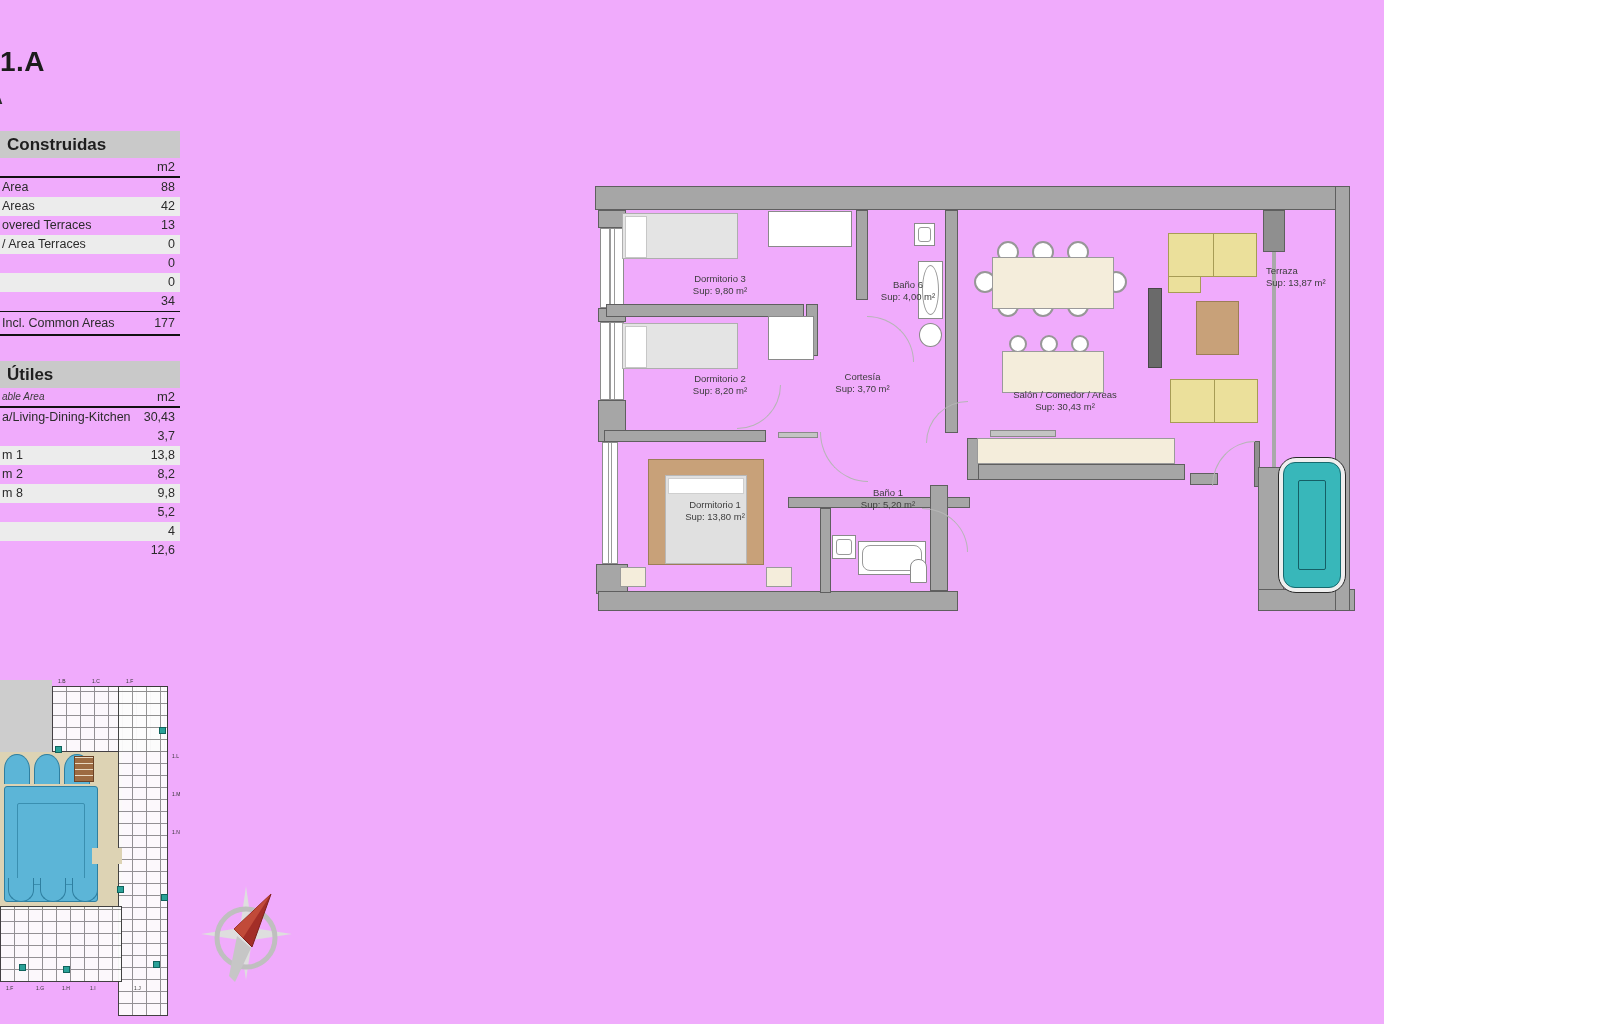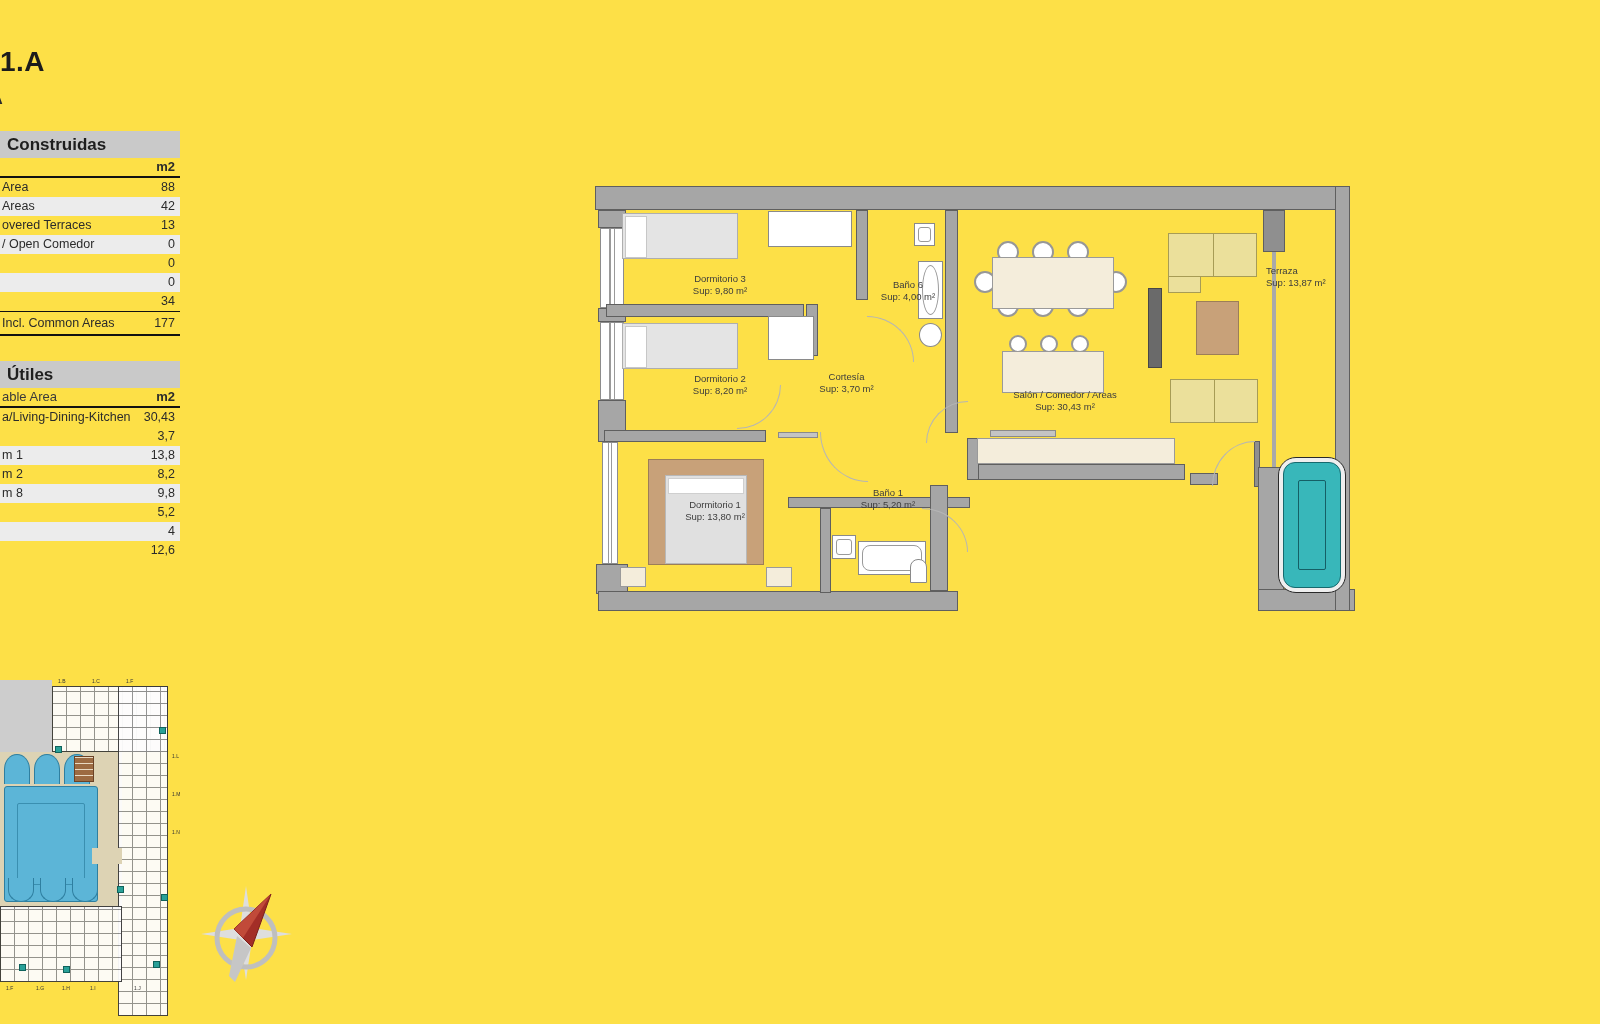--- a/index.html
+++ b/index.html
@@ -1,32 +1,32 @@
 <!DOCTYPE html>
 <html><head>
 <meta charset="utf-8">
 <style>
   html,body{margin:0;padding:0;background:#ffffff;}
-  .page{position:relative;width:1600px;height:1024px;background:#fde047;overflow:hidden;
+  .page{position:relative;width:1384px;height:1024px;background:#f0abfc;overflow:hidden;
         font-family:"Liberation Sans", sans-serif;color:#222;}
   .abs{position:absolute;box-sizing:border-box;}
 
   
   .title{left:0;top:46px;font-size:28px;font-weight:bold;color:#1c1c1c;letter-spacing:.5px;}
   .title-frag{left:0;top:84px;width:9px;height:24px;overflow:hidden;}
   .title-frag span{display:inline-block;margin-left:-13px;font-size:22px;font-weight:bold;color:#2a2a2a;}
 
   
   .tbl{left:-148px;width:328px;font-size:12.5px;color:#2b2b2b;}
   .tbl .band{height:27px;background:#c9c9c9;line-height:27px;padding-left:155px;
              font-size:17px;font-weight:bold;color:#1e1e1e;}
   .tbl .unit-row{height:18px;line-height:18px;border-bottom:2px solid #111;
                  display:flex;justify-content:space-between;padding:0 5px 0 150px;}
-  .tbl .unit-row .unit{font-weight:bold;font-size:13px;margin-left:auto;}
-  .tbl .unit-row .sub{font-size:13px;color:#3a3a3a;}
+  .tbl .unit-row .unit{font-weight:normal;font-size:13px;margin-left:auto;}
+  .tbl .unit-row .sub{font-style:italic;font-size:10px;color:#3a3a3a;}
   .trow{height:19px;line-height:19px;display:flex;justify-content:space-between;
         padding:0 5px 0 150px;}
   .trow .lbl{white-space:nowrap;text-align:right;}
   .trow .val{margin-left:auto;}
   .built-body .trow:nth-child(even){background:#ececec;}
   .usable-body .trow:nth-child(2n+3){background:#ececec;}
   .trow.total{height:22px;line-height:22px;border-top:1.5px solid #111;border-bottom:2.5px solid #111;}
 
   
   .plan{left:590px;top:183px;width:770px;height:432px;}
@@ -101,21 +101,21 @@
         </div>
       <div class="trow">
           <span class="lbl">Areas</span>
           <span class="val">42</span>
         </div>
       <div class="trow">
           <span class="lbl">overed Terraces</span>
           <span class="val">13</span>
         </div>
       <div class="trow">
-          <span class="lbl">/ Open Comedor</span>
+          <span class="lbl">/ Area Terraces</span>
           <span class="val">0</span>
         </div>
       <div class="trow">
           <span class="lbl"></span>
           <span class="val">0</span>
         </div>
       <div class="trow">
           <span class="lbl"></span>
           <span class="val">0</span>
         </div>
@@ -283,21 +283,21 @@
         <div>Sup: 9,80 m²</div>
     </div>
     <div class="rlabel" style="left:273px;top:96px;width:90px;">
       <div>Baño 6</div>
         <div>Sup: 4,00 m²</div>
     </div>
     <div class="rlabel" style="left:55px;top:190px;width:150px;">
       <div>Dormitorio 2</div>
         <div>Sup: 8,20 m²</div>
     </div>
-    <div class="rlabel" style="left:204px;top:188px;width:105px;">
+    <div class="rlabel" style="left:220px;top:188px;width:105px;">
       <div>Cortesía</div>
         <div>Sup: 3,70 m²</div>
     </div>
     <div class="rlabel" style="left:375px;top:206px;width:200px;">
       <div>Salón / Comedor / Areas</div>
         <div>Sup: 30,43 m²</div>
     </div>
     <div class="rlabel la" style="left:676px;top:82px;width:85px;">
       <div>Terraza</div>
         <div>Sup: 13,87 m²</div>

